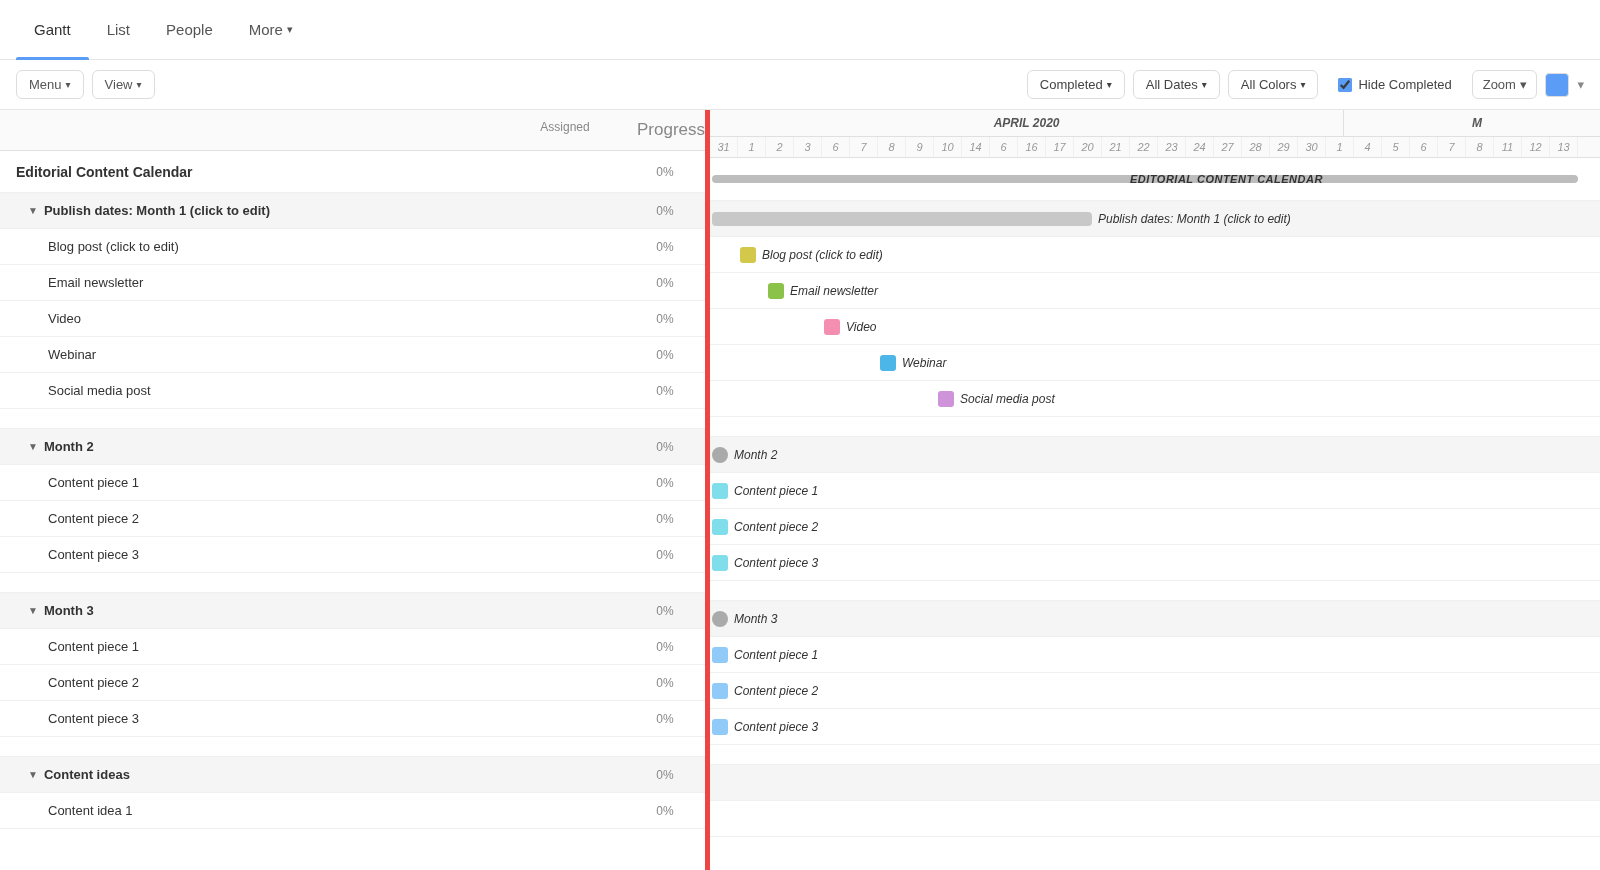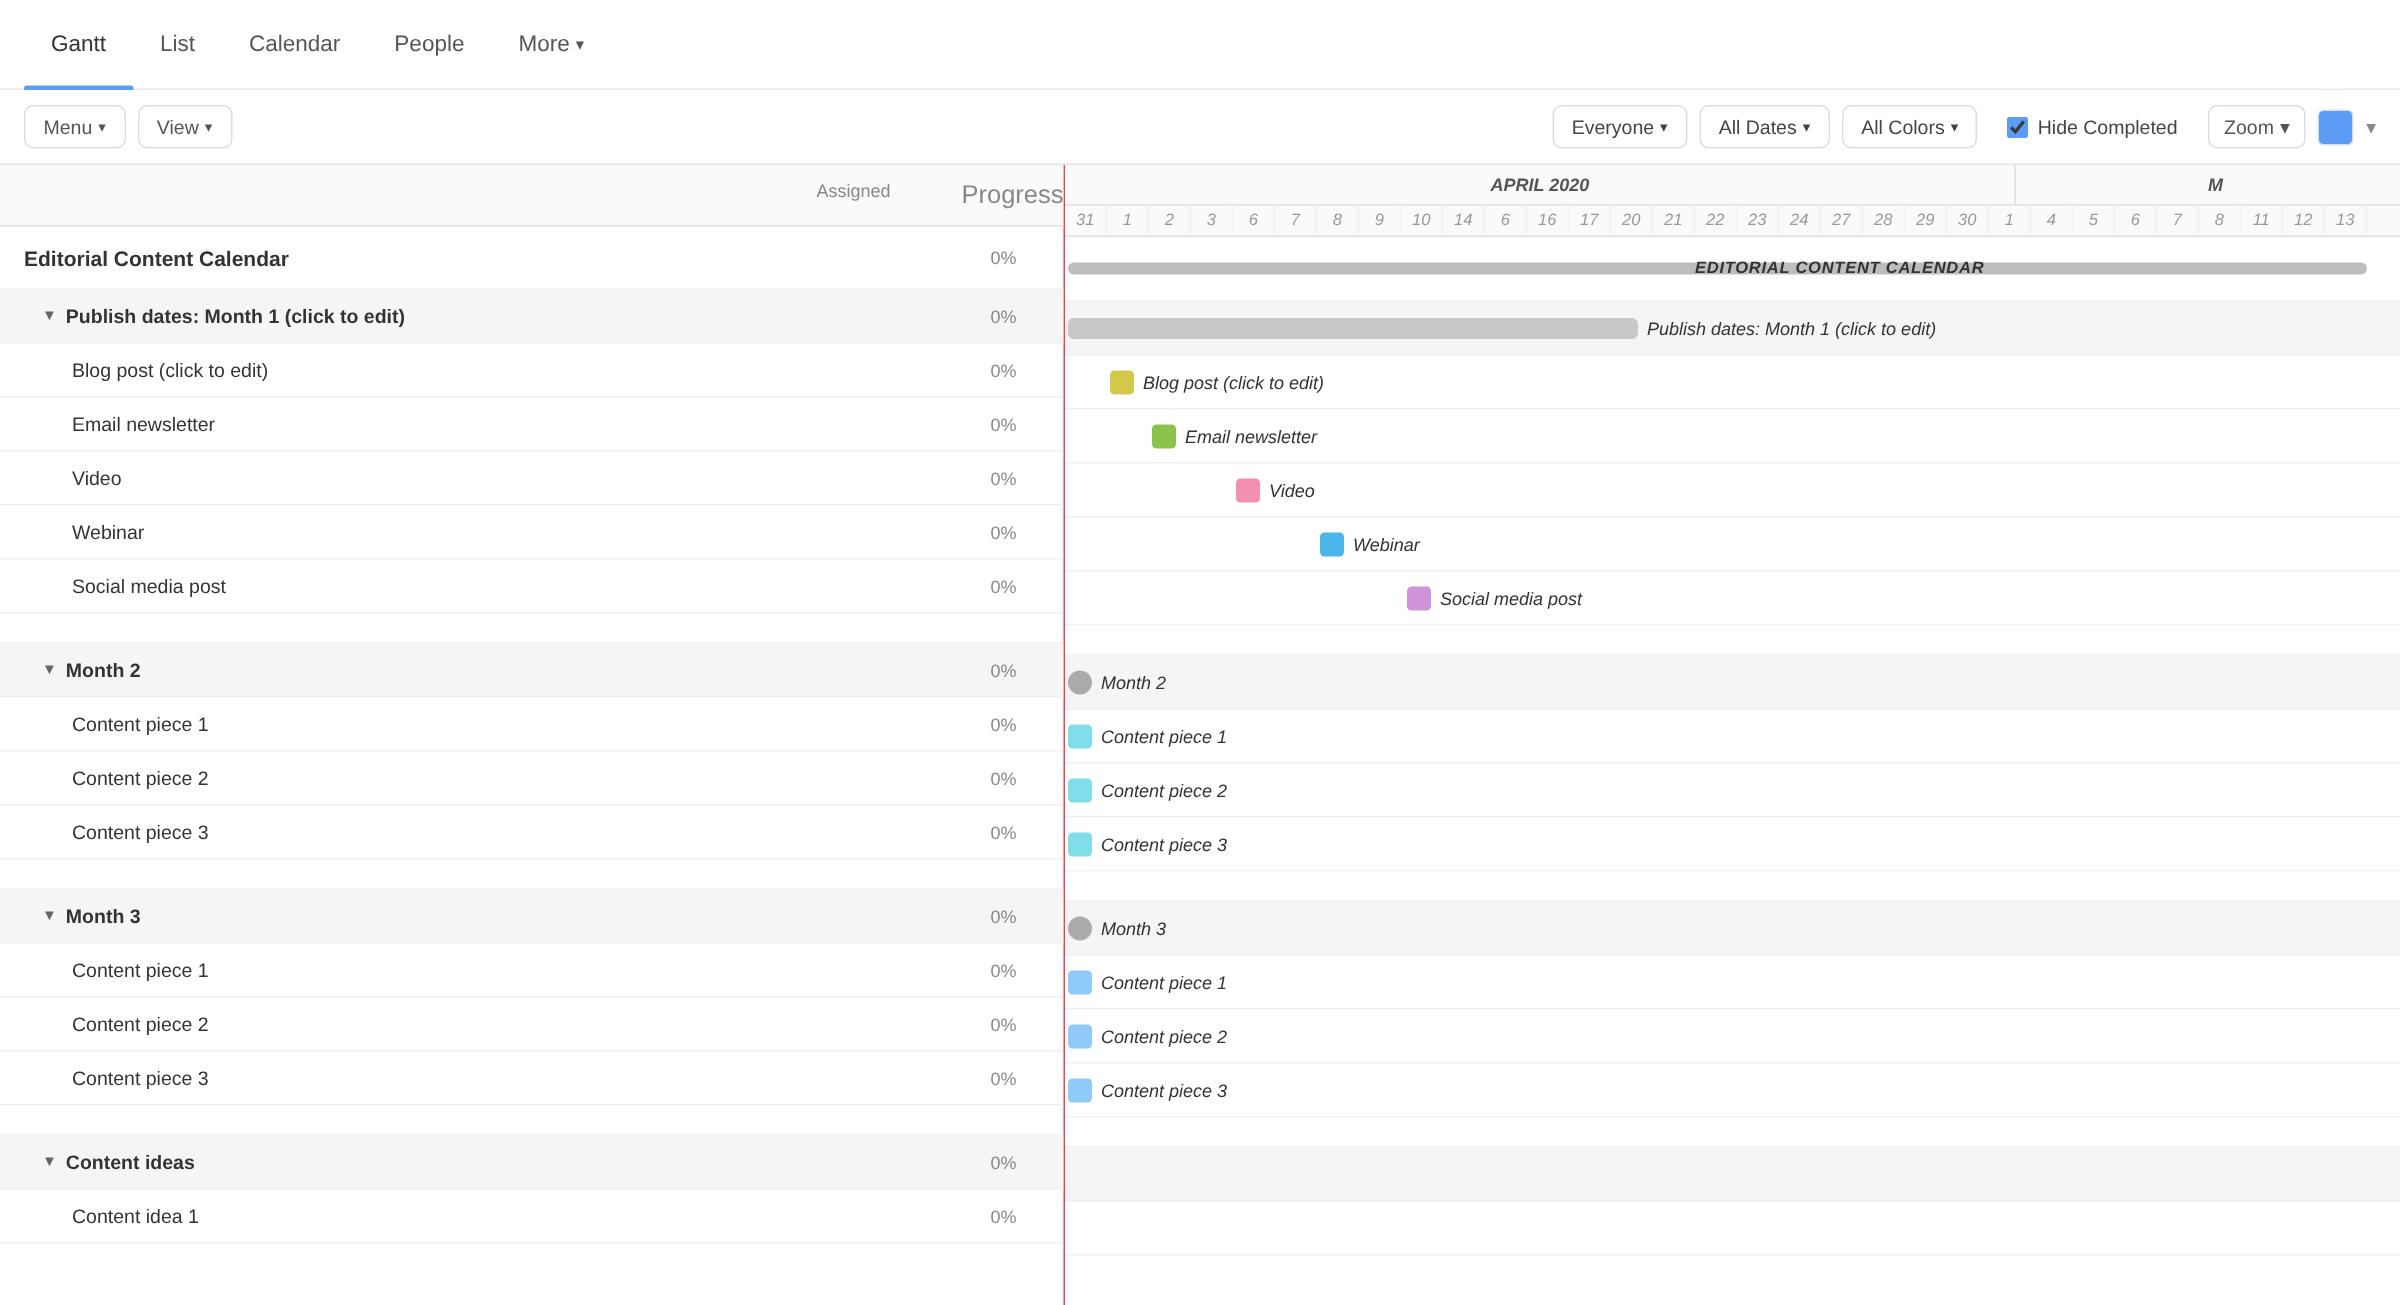--- a/index.html
+++ b/index.html
@@ -21,21 +21,21 @@
     .toolbar-filter .chevron { font-size: 10px; }
     .hide-completed { display: flex; align-items: center; gap: 6px; padding: 6px 12px; font-size: 13px; color: #444; cursor: pointer; }
     .hide-completed input[type=checkbox] { accent-color: #5b9cf6; width: 14px; height: 14px; }
     .zoom-btn { display: flex; align-items: center; gap: 4px; padding: 6px 10px; border: 1px solid #ddd; border-radius: 6px; background: #fff; cursor: pointer; font-size: 13px; color: #555; }
     .color-swatch { width: 24px; height: 24px; border-radius: 4px; background: #5b9cf6; border: 1px solid #ddd; cursor: pointer; }
 
     
     .main { display: flex; height: calc(870px - 110px); overflow: hidden; }
 
     
-    .left-panel { width: 710px; flex-shrink: 0; border-right: 1px solid #ef4444; overflow-y: auto; }
+    .left-panel { width: 710px; flex-shrink: 0; border-right: 5px solid #ef4444; overflow-y: auto; }
     .left-header { display: flex; border-bottom: 1px solid #e0e0e0; background: #fafafa; }
     .col-task { flex: 1; padding: 10px 16px; font-size: 12px; color: #888; font-weight: 500; }
     .col-assigned { width: 120px; padding: 10px 12px; font-size: 12px; color: #888; font-weight: 500; text-align: center; }
     .col-progress { width: 80px; padding: 10px 12px; font-size: 17px; color: #888; font-weight: 500; text-align: center; }
 
     
     .row { display: flex; align-items: center; border-bottom: 1px solid #f0f0f0; min-height: 36px; }
     .row.group-header { background: #f5f5f5; }
     .row.group-header .task-name { font-weight: 600; }
     .row.top-level { min-height: 42px; }
@@ -79,44 +79,41 @@
 
 <nav>
   <div class="nav">
     <div class="nav-item active">
       <span>Gantt</span>
     </div>
     <div class="nav-item">
       <span>List</span>
     </div>
     <div class="nav-item">
-      <span>Calendar</span>
-    </div>
-    <div class="nav-item">
       <span>People</span>
     </div>
     <div class="nav-item">
       <span>More</span>
       <span class="chevron">▾</span>
     </div>
   </div>
 </nav>
 
 <div class="toolbar">
   <button class="toolbar-btn">
     <span>Menu</span>
     <span class="chevron">▾</span>
   </button>
   <button class="toolbar-btn">
     <span>View</span>
     <span class="chevron">▾</span>
   </button>
   <div class="toolbar-spacer"></div>
   <button class="toolbar-filter">
-    <span>Everyone</span>
+    <span>Completed</span>
     <span class="chevron">▾</span>
   </button>
   <button class="toolbar-filter">
     <span>All Dates</span>
     <span class="chevron">▾</span>
   </button>
   <button class="toolbar-filter">
     <span>All Colors</span>
     <span class="chevron">▾</span>
   </button>

